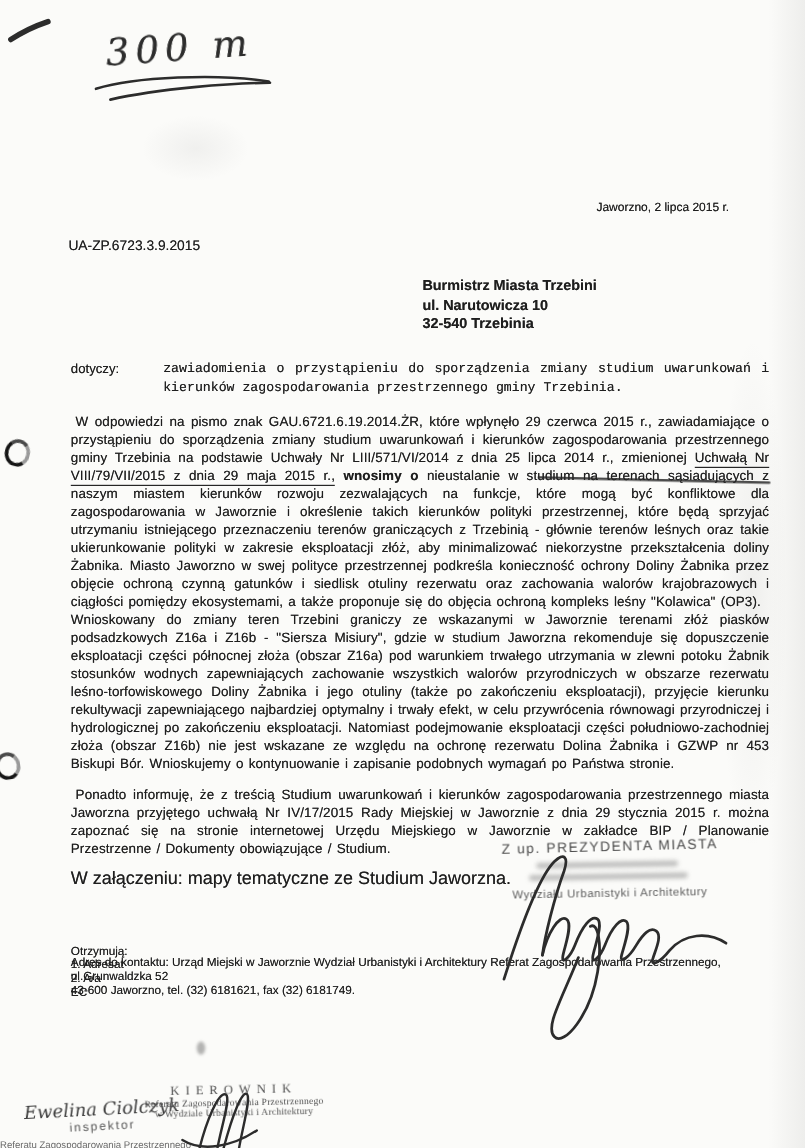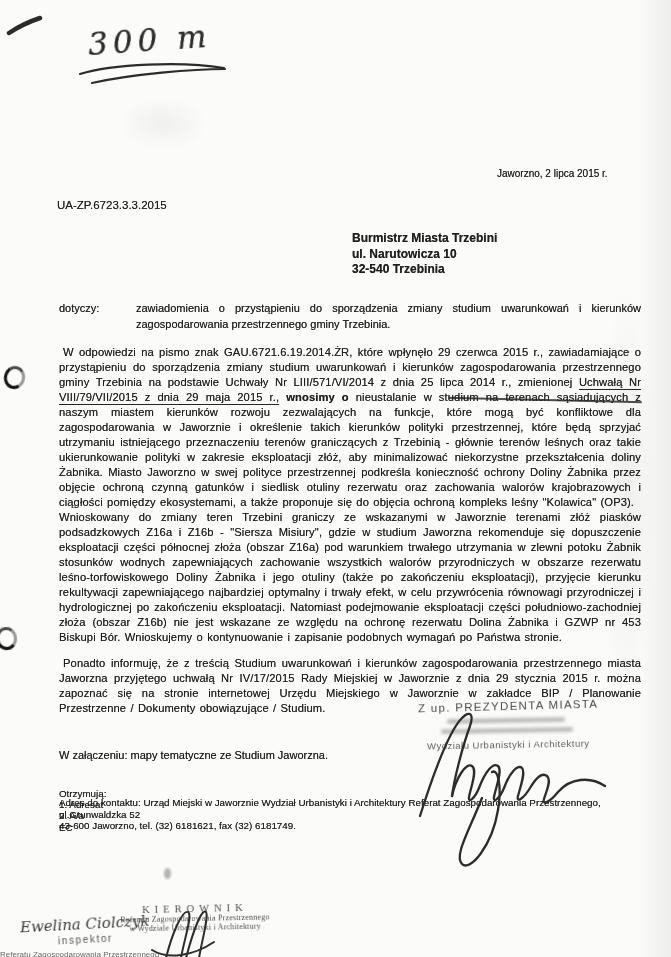--- a/index.html
+++ b/index.html
@@ -37,36 +37,36 @@
   svg.penstroke{overflow:visible;}
   svg.penstroke path{fill:none; stroke:#2c2c2c; stroke-linecap:round; stroke-linejoin:round;}
 
   
   .city-date{left:497px; top:168px; font-size:10px;}
   .ref-number{left:57px; top:199px; font-size:11.5px;}
   .recipient{left:352px; top:231px; font-size:12px; font-weight:bold; line-height:15.5px;}
 
   .subject-row{left:59px; top:300px; width:582px; display:flex; font-size:11px; line-height:16px;}
   .subject-label{flex:0 0 77px;}
-  .subject-text{flex:1; text-align:justify;}
+  .subject-text{flex:1; text-align:justify;font-family:Liberation Mono, monospace;}
 
   
   .body-block{left:59px; top:345px; width:582px; font-size:11.2px; line-height:15px;
     text-align:justify; word-spacing:1.1px; letter-spacing:.1px;}
   .body-block p{margin:0;}
   .p-indent{text-indent:4px;}
   .p-gap{margin-top:11px !important;}
   .pen-underline{border-bottom:1.9px solid #262626; padding-bottom:.5px;}
   .pen-cross{
     left:448px; top:399px; width:194px; height:2.4px; background:rgba(38,38,38,.82);
     transform:rotate(1.3deg); border-radius:2px; filter:blur(.25px);
   }
 
   
-  .enclosure{left:59px; top:749px; font-size:11px;}
+  .enclosure{left:59px; top:724px; font-size:15px;}
   .distribution{left:59px; top:752px; font-size:9.8px; line-height:11.2px;margin-top:36px;}
   .contact{left:59px; top:797px; width:582px; font-size:9.8px; line-height:11.6px;}
 
   
   .on-behalf{
     left:418px; top:700px; font-size:11.5px; letter-spacing:1.3px; color:#4c4c4c;
     transform:rotate(-1.5deg); filter:blur(.4px); white-space:nowrap;
   }
   .stampbar{position:absolute; background:rgba(95,95,95,.38); filter:blur(1.6px); border-radius:2px;}
   .stampbar-1{left:447px; top:718px; width:118px; height:5px; transform:rotate(-1deg);}
@@ -114,21 +114,21 @@
     <path d="M3,19 C12,13 25,7 34,4" style="stroke-width:4.5; filter:blur(.2px)"></path>
   </svg>
 
   <div class="abs hand-measure txt">300 m</div>
   <svg class="abs penstroke" style="left:72px;top:56px" width="160" height="34" viewBox="0 0 160 34">
     <path d="M8,18 C40,8 110,5 152,12" style="stroke-width:2.2"></path>
     <path d="M20,27 C60,18 122,13 153,13" style="stroke-width:2.2"></path>
   </svg>
 
   <div class="abs city-date txt">Jaworzno, 2 lipca 2015 r.</div>
-  <div class="abs ref-number txt">UA-ZP.6723.3.3.2015</div>
+  <div class="abs ref-number txt">UA-ZP.6723.3.9.2015</div>
 
   <div class="abs recipient txt">
     <div>Burmistrz Miasta Trzebini</div>
     <div>ul. Narutowicza 10</div>
     <div>32-540 Trzebinia</div>
   </div>
 
   <div class="abs subject-row txt">
     <div class="subject-label">dotyczy:</div>
     <div class="subject-text">zawiadomienia o przystąpieniu do sporządzenia zmiany studium uwarunkowań i kierunków zagospodarowania przestrzennego gminy Trzebinia.</div>

